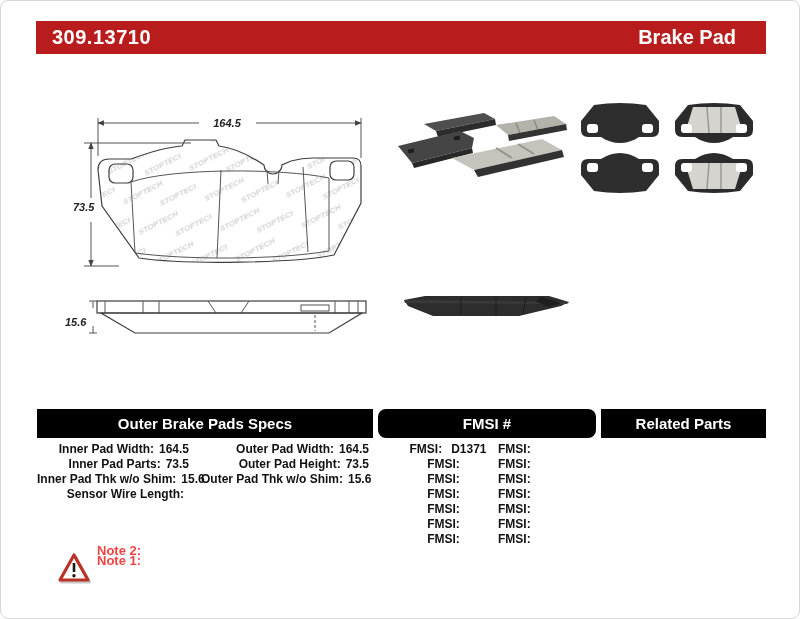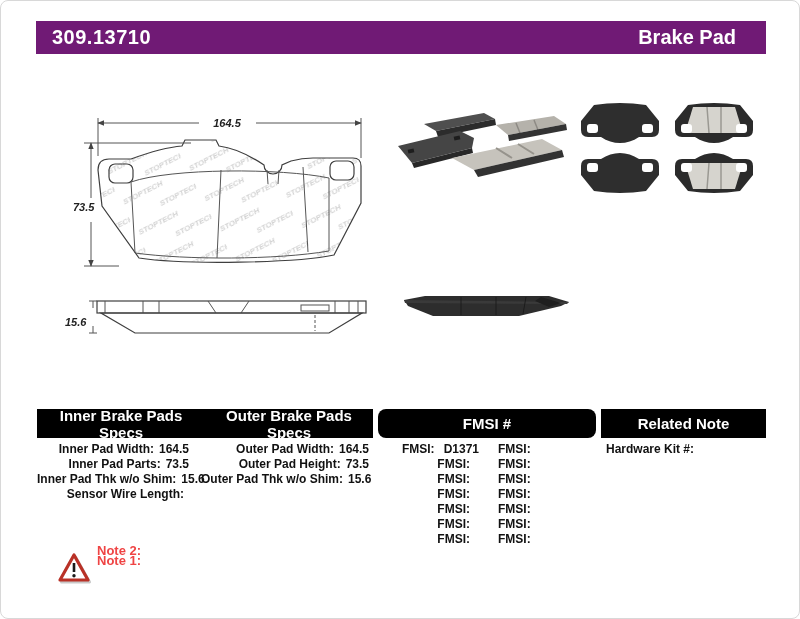--- a/index.html
+++ b/index.html
@@ -1,35 +1,35 @@
 <!DOCTYPE html>
 <html><head>
 <meta charset="utf-8">
 <style>
   html,body{margin:0;padding:0;background:#fff;}
   #page{position:relative;width:800px;height:619px;background:#ffffff;overflow:hidden;
         font-family:"Liberation Sans",sans-serif;border:1px solid #d8d8d8;border-radius:8px;box-sizing:border-box;}
   
-  .hdr{position:absolute;left:35px;top:20px;width:730px;height:33px;background:#701a75;color:#fff;
+  .hdr{position:absolute;left:35px;top:20px;width:730px;height:33px;background:#b91c1c;color:#fff;
        display:flex;justify-content:space-between;align-items:center;}
   .hdr .pn{font-size:20px;font-weight:bold;padding-left:16px;letter-spacing:.5px;}
   .hdr .pt{font-size:20px;font-weight:bold;padding-right:30px;}
   
   .bar{position:absolute;top:408px;height:29px;background:#000;color:#fff;display:flex;align-items:center;}
   .bar span{font-size:15px;font-weight:bold;}
   #specsbar{left:36px;width:336px;}
   #specsbar .half{flex:1;text-align:center;}
   #fmsibar{left:377px;width:218px;justify-content:center;border-radius:8px;}
   #relbar{left:600px;width:165px;justify-content:center;}
   
   .col{position:absolute;top:441px;font-size:12px;font-weight:bold;color:#111;}
   .col .row{height:15px;line-height:15px;white-space:nowrap;}
   #innercol{left:36px;width:152px;text-align:right;}
   #outercol{left:200px;width:168px;text-align:right;}
-  #fmsicol1{left:374px;width:104px;text-align:right;}
+  #fmsicol1{left:395px;width:104px;text-align:center;}
   #fmsicol2{left:497px;width:90px;text-align:left;}
   #relcol{left:605px;width:160px;text-align:left;}
   .val{margin-left:5px;}
   #fmsicol1 .val,#fmsicol2 .val{margin-left:9px;}
   
   svg{position:absolute;overflow:visible;}
   .dline{stroke:#555;stroke-width:1;fill:none;}
   .pline{stroke:#3f3f3f;stroke-width:1.2;fill:none;}
   .dimtxt{font-family:"Liberation Sans",sans-serif;font-style:italic;font-weight:bold;font-size:11px;fill:#222;}
   .wmtext{font-family:"Liberation Sans",sans-serif;font-weight:bold;font-style:italic;font-size:8px;fill:#d2d2d2;}
@@ -148,28 +148,27 @@
   </svg>
 
   <svg style="left:400px;top:290px;" width="172" height="32" viewBox="0 0 172 32">
     <path d="M3,9 L24,5 L148,5 L168,11 L160,15 L118,25 L32,25 L7,15 Z" fill="#2d2d2d"></path>
     <path d="M3,9 L168,11 L166,13 L4,12 Z" fill="#3a3a3a"></path>
     <path d="M60,6 L60,24 M95,6 L95,24 M125,6 L122,23" stroke="#1c1c1c" stroke-width="1" fill="none"></path>
     <polygon points="140,6 160,12 148,16 134,10" fill="#1f1f1f"></polygon>
   </svg>
 
   <div class="bar" id="specsbar">
-    <span class="half">Inner Brake Pads Specs</span>
     <span class="half">Outer Brake Pads Specs</span>
   </div>
   <div class="bar" id="fmsibar">
     <span>FMSI #</span>
   </div>
   <div class="bar" id="relbar">
-    <span>Related Note</span>
+    <span>Related Parts</span>
   </div>
 
   <div class="col" id="innercol">
     <div class="row"><span>Inner Pad Width:</span><span class="val">164.5</span></div>
     <div class="row"><span>Inner Pad Parts:</span><span class="val">73.5</span></div>
     <div class="row"><span>Inner Pad Thk w/o Shim:</span><span class="val">15.6</span></div>
     <div class="row"><span>Sensor Wire Length:</span><span class="val"></span></div>
   </div>
 
   <div class="col" id="outercol">
@@ -190,23 +189,20 @@
   <div class="col" id="fmsicol2">
     <div class="row"><span>FMSI:</span><span class="val"></span></div>
     <div class="row"><span>FMSI:</span><span class="val"></span></div>
     <div class="row"><span>FMSI:</span><span class="val"></span></div>
     <div class="row"><span>FMSI:</span><span class="val"></span></div>
     <div class="row"><span>FMSI:</span><span class="val"></span></div>
     <div class="row"><span>FMSI:</span><span class="val"></span></div>
     <div class="row"><span>FMSI:</span><span class="val"></span></div>
   </div>
 
-  <div class="col" id="relcol">
-    <div class="row"><span>Hardware Kit #:</span><span class="val"></span></div>
-  </div>
 
   <svg style="left:56px;top:551px;" width="34" height="32" viewBox="0 0 34 32">
     <path d="M18.5,5 L32.5,30 L4.5,30 Z" fill="none" stroke="#c9c9c9" stroke-width="3" stroke-linejoin="round"></path>
     <path d="M17,3 L31,28 L3,28 Z" fill="#ffffff" stroke="#b93127" stroke-width="3.2" stroke-linejoin="round"></path>
     <rect x="15.7" y="11" width="2.6" height="9" fill="#1a1a1a"></rect>
     <circle cx="17" cy="23.8" r="1.7" fill="#1a1a1a"></circle>
   </svg>
   <div class="note" style="top:552px;"><span>Note 1:</span><span class="val"></span></div>
   <div class="note" style="top:542px;"><span>Note 2:</span><span class="val"></span></div>
 

